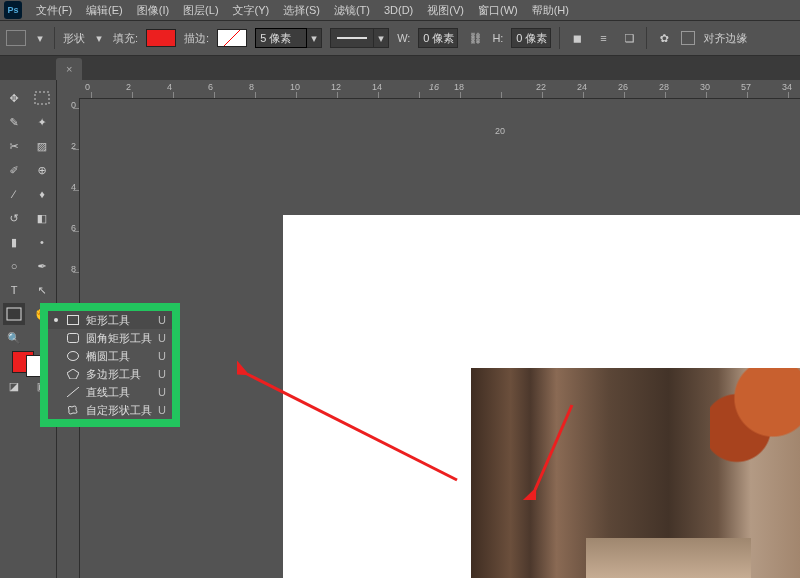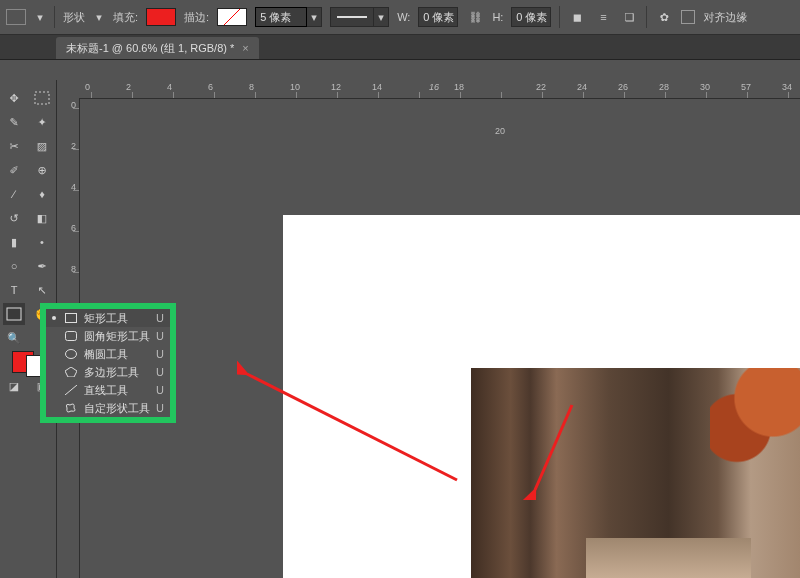--- a/index.html
+++ b/index.html
@@ -41,35 +41,49 @@
   .ruler-h .t{top:2px}
   .ruler-h .line{position:absolute;width:1px;height:6px;bottom:0;background:#888}
   .ruler-v .line{position:absolute;height:1px;width:6px;right:0;background:#888}
   .ruler-v .tick{right:3px;writing-mode:horizontal-tb;text-align:right;width:16px}
   .canvas-wrap{flex:1;position:relative;background:#535353;overflow:hidden}
   .doc-bg{position:absolute;left:226px;top:135px;right:0;bottom:0;background:#fff}
   .photo{position:absolute;left:414px;top:288px;right:0;bottom:0;background:linear-gradient(90deg,#3f2d22 0%,#6b4f3c 12%,#4c382c 18%,#8a6a54 26%,#5b4637 42%,#433328 60%,#6b5443 75%,#b39a84 85%,#a2866e 100%);overflow:hidden}
   .leaves{position:absolute;top:0;right:0;width:90px;height:100px;background:radial-gradient(circle at 70% 30%,#c8602f 0 40%,transparent 42%),radial-gradient(circle at 30% 60%,#a8431e 0 38%,transparent 40%)}
   .path{position:absolute;bottom:0;left:35%;width:50%;height:40px;background:linear-gradient(0deg,#c6ac93,#9f876f)}
   
-  .flyout{position:absolute;left:40px;top:303px;width:124px;background:#535353;border:6px solid #22c55e;z-index:20}
+  .flyout{position:absolute;left:40px;top:303px;width:124px;background:#535353;border:8px solid #22c55e;z-index:20}
   .fly-row{height:18px;display:flex;align-items:center;padding:0 6px;gap:6px;color:#ddd}
   .fly-row.sel{background:#4a4a4a}
   .fly-ico{width:14px;display:flex;align-items:center;justify-content:center;color:#ccc}
   .fly-row span.lab{flex:1}
   .fly-row .key{color:#bbb}
   .dot{width:4px;height:4px;background:#ddd;border-radius:50%;margin-right:2px}
   
   .ann-arrow{position:absolute;pointer-events:none}
 </style>
 </head>
 <body>
 
 <div class="app">
 
+  <div class="menubar">
+    <div class="ps-logo">Ps</div>
+    <div class="menu-item">文件(F)</div>
+    <div class="menu-item">编辑(E)</div>
+    <div class="menu-item">图像(I)</div>
+    <div class="menu-item">图层(L)</div>
+    <div class="menu-item">文字(Y)</div>
+    <div class="menu-item">选择(S)</div>
+    <div class="menu-item">滤镜(T)</div>
+    <div class="menu-item">3D(D)</div>
+    <div class="menu-item">视图(V)</div>
+    <div class="menu-item">窗口(W)</div>
+    <div class="menu-item">帮助(H)</div>
+  </div>
 
   <div class="options">
     <div class="opt-rect-swatch"></div>
     <div class="opt-dd">▾</div>
     <div class="opt-sep"></div>
     <div class="opt-label">形状</div>
     <div class="opt-dd">▾</div>
     <div class="opt-label">填充:</div>
     <div class="fill-swatch"></div>
     <div class="opt-label">描边:</div>
@@ -94,21 +108,20 @@
     <div class="opt-ico">≡</div>
     <div class="opt-ico">❏</div>
     <div class="opt-sep"></div>
     <div class="opt-ico">✿</div>
     <div style="width:12px;height:12px;border:1px solid #999"></div>
     <div class="opt-label">对齐边缘</div>
   </div>
 
   <div class="tabrow">
     <div class="tab">
-      <span>未标题-1 @ 60.6% (组 1, RGB/8) *</span>
       <span class="x">×</span>
     </div>
   </div>
 
   <div class="workspace">
 
     <div class="tools">
       <div class="tbt">✥</div>
       <div class="tbt">
           <svg width="16" height="14">

